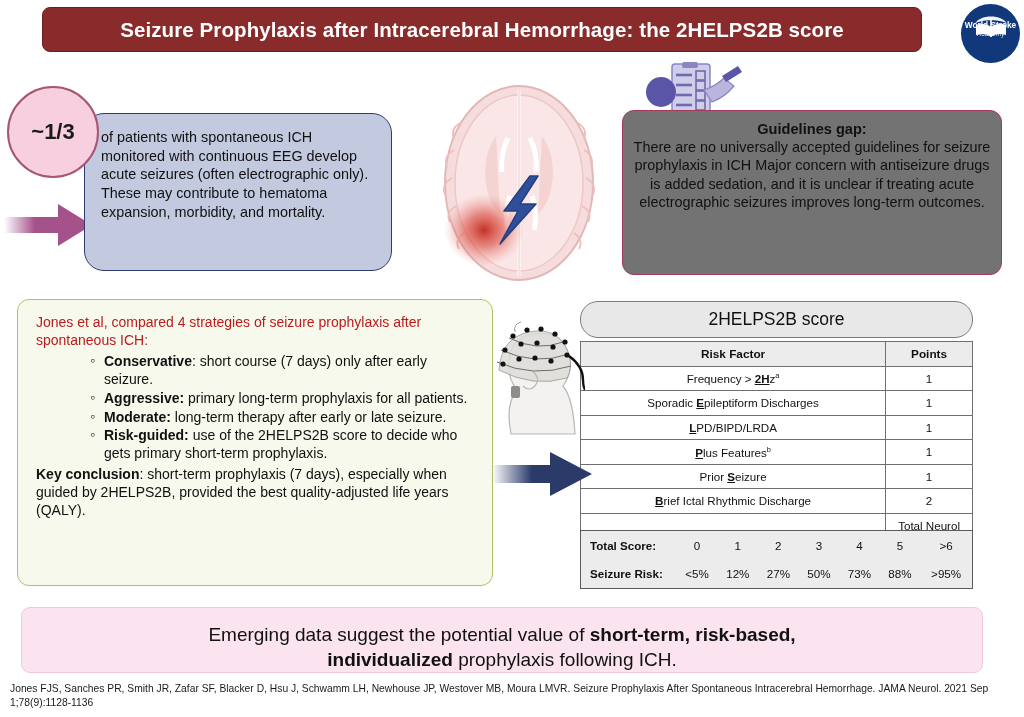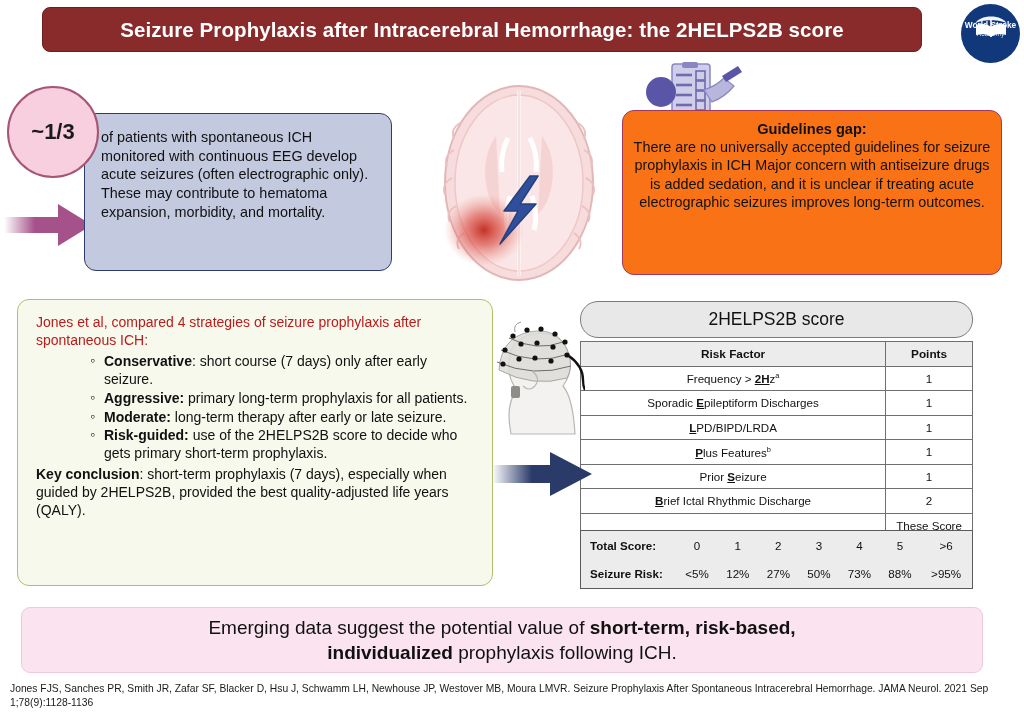--- a/index.html
+++ b/index.html
@@ -37,39 +37,39 @@
   .frac-circle {
     position: absolute; left: 7px; top: 86px; width: 92px; height: 92px;
     border-radius: 50%; background: #f8cfde; border: 2px solid #a65574;
     display: flex; align-items: center; justify-content: center; z-index: 5;
   }
   .frac-circle .t { font-size: 22px; font-weight: 700; color: #1a1a1a; }
 
   
   .blue-box {
     position: absolute; left: 84px; top: 113px; width: 308px; height: 158px;
-    background: #c3cadf; border: 1.4px solid #2f3c6e; border-radius: 12px;
+    background: #c3cadf; border: 1.4px solid #2f3c6e; border-radius: 20px;
     padding: 14px 12px 10px 16px;
   }
   .blue-box p {
     font-size: 14.4px; line-height: 1.30; color: #111; }
 
   
   .arrow-purple { position: absolute; left: 4px; top: 202px; width: 88px; height: 46px; }
 
   
   .brain { position: absolute; left: 412px; top: 78px; width: 214px; height: 210px; }
 
   
   .clip-icon { position: absolute; left: 634px; top: 62px; width: 112px; height: 78px; z-index: 4; }
 
   
   .pink-box {
     position: absolute; left: 622px; top: 110px; width: 380px; height: 165px;
-    background: #f97316; border: 1.4px solid #a33a5c; border-radius: 12px;
+    background: #737373; border: 1.4px solid #a33a5c; border-radius: 12px;
     display: flex; flex-direction: column; align-items: center;
     padding: 10px 10px 6px; z-index: 5;
   }
   .pink-box .hd { font-size: 14.6px; font-weight: 700; color: #111; margin-bottom: 1px; }
   .pink-box p { font-size: 14.4px; line-height: 1.27; color: #111; text-align: center; }
 
   
   .green-box {
     position: absolute; left: 17px; top: 299px; width: 476px; height: 287px;
     background: #f7f9ec; border: 1.4px solid #b2bf6a; border-radius: 12px;
@@ -124,21 +124,21 @@
   .risk-table td {
     font-size: 11.6px; color: #111; text-align: center; height: 29px;
     padding: 0 1px; border: none;
   }
   .risk-table td.lbl { font-weight: 700; text-align: left; padding-left: 9px; width: 96px; }
 
   
   .concl-banner {
     position: absolute; left: 21px; top: 607px; width: 962px; height: 66px;
     background: #fbe4ef; border: 1px solid #f0c8dc; border-radius: 9px;
-    display: flex; flex-direction: column; align-items: center; justify-content: center;
+    display: flex; flex-direction: column; align-items: center; justify-content: flex-end;
   }
   .concl-banner p { font-size: 19px; line-height: 1.32; color: #111; text-align: center; }
 
   .citation {
     position: absolute; left: 10px; top: 682px; width: 1004px;
     font-size: 10.3px; line-height: 1.38; color: #1a1a1a;
   }
 </style>
 </head>
 <body>
@@ -331,21 +331,21 @@
     <tr>
       <td><span>Prior </span><span class="mn">S</span><span>eizure</span></td>
       <td>1</td>
     </tr>
     <tr>
       <td><span></span><span class="mn">B</span><span>rief Ictal Rhythmic Discharge</span></td>
       <td>2</td>
     </tr>
     <tr>
       <td class="blank-cell"></td>
-      <td>These Score</td>
+      <td>Total Neurol</td>
     </tr>
   </tbody>
     </table>
 
   <table class="risk-table">
     <tbody>
         <tr>
       <td class="lbl">Total Score:</td>
       <td>0</td>
       <td>1</td>

